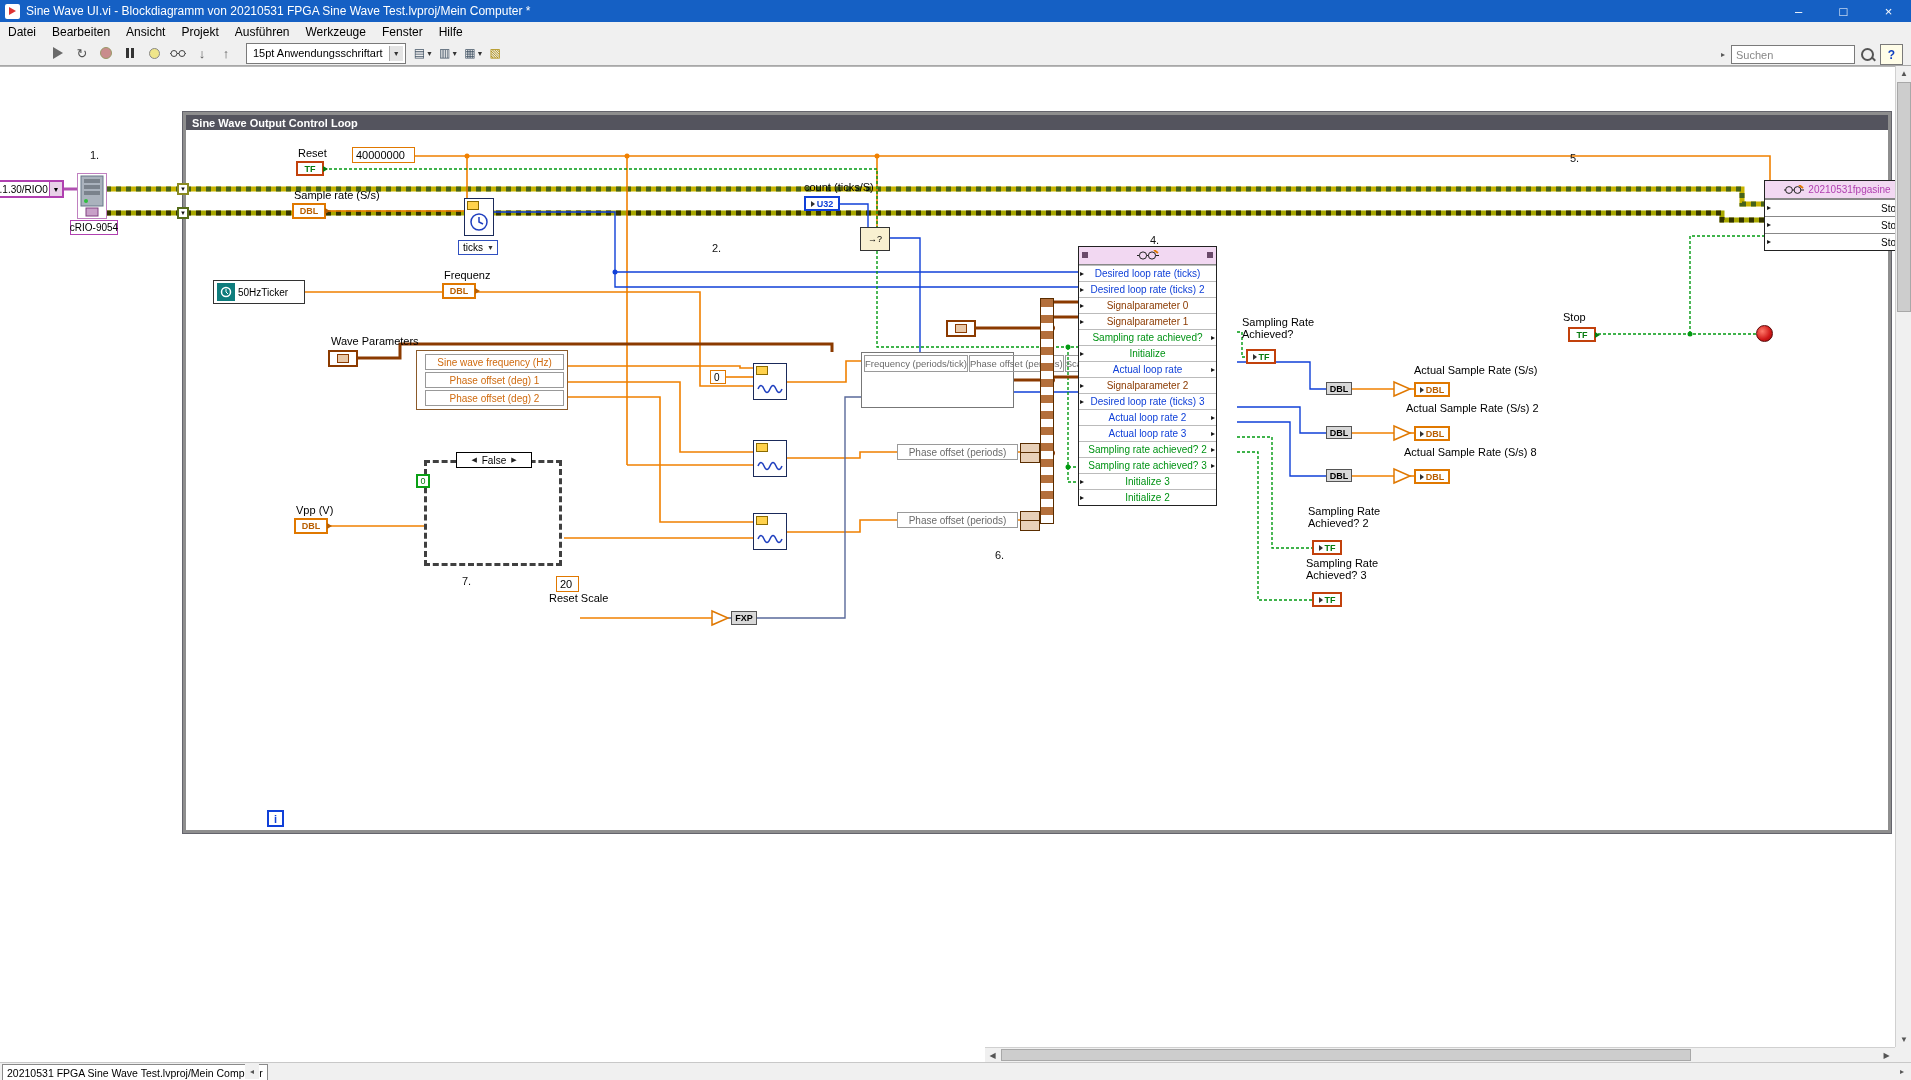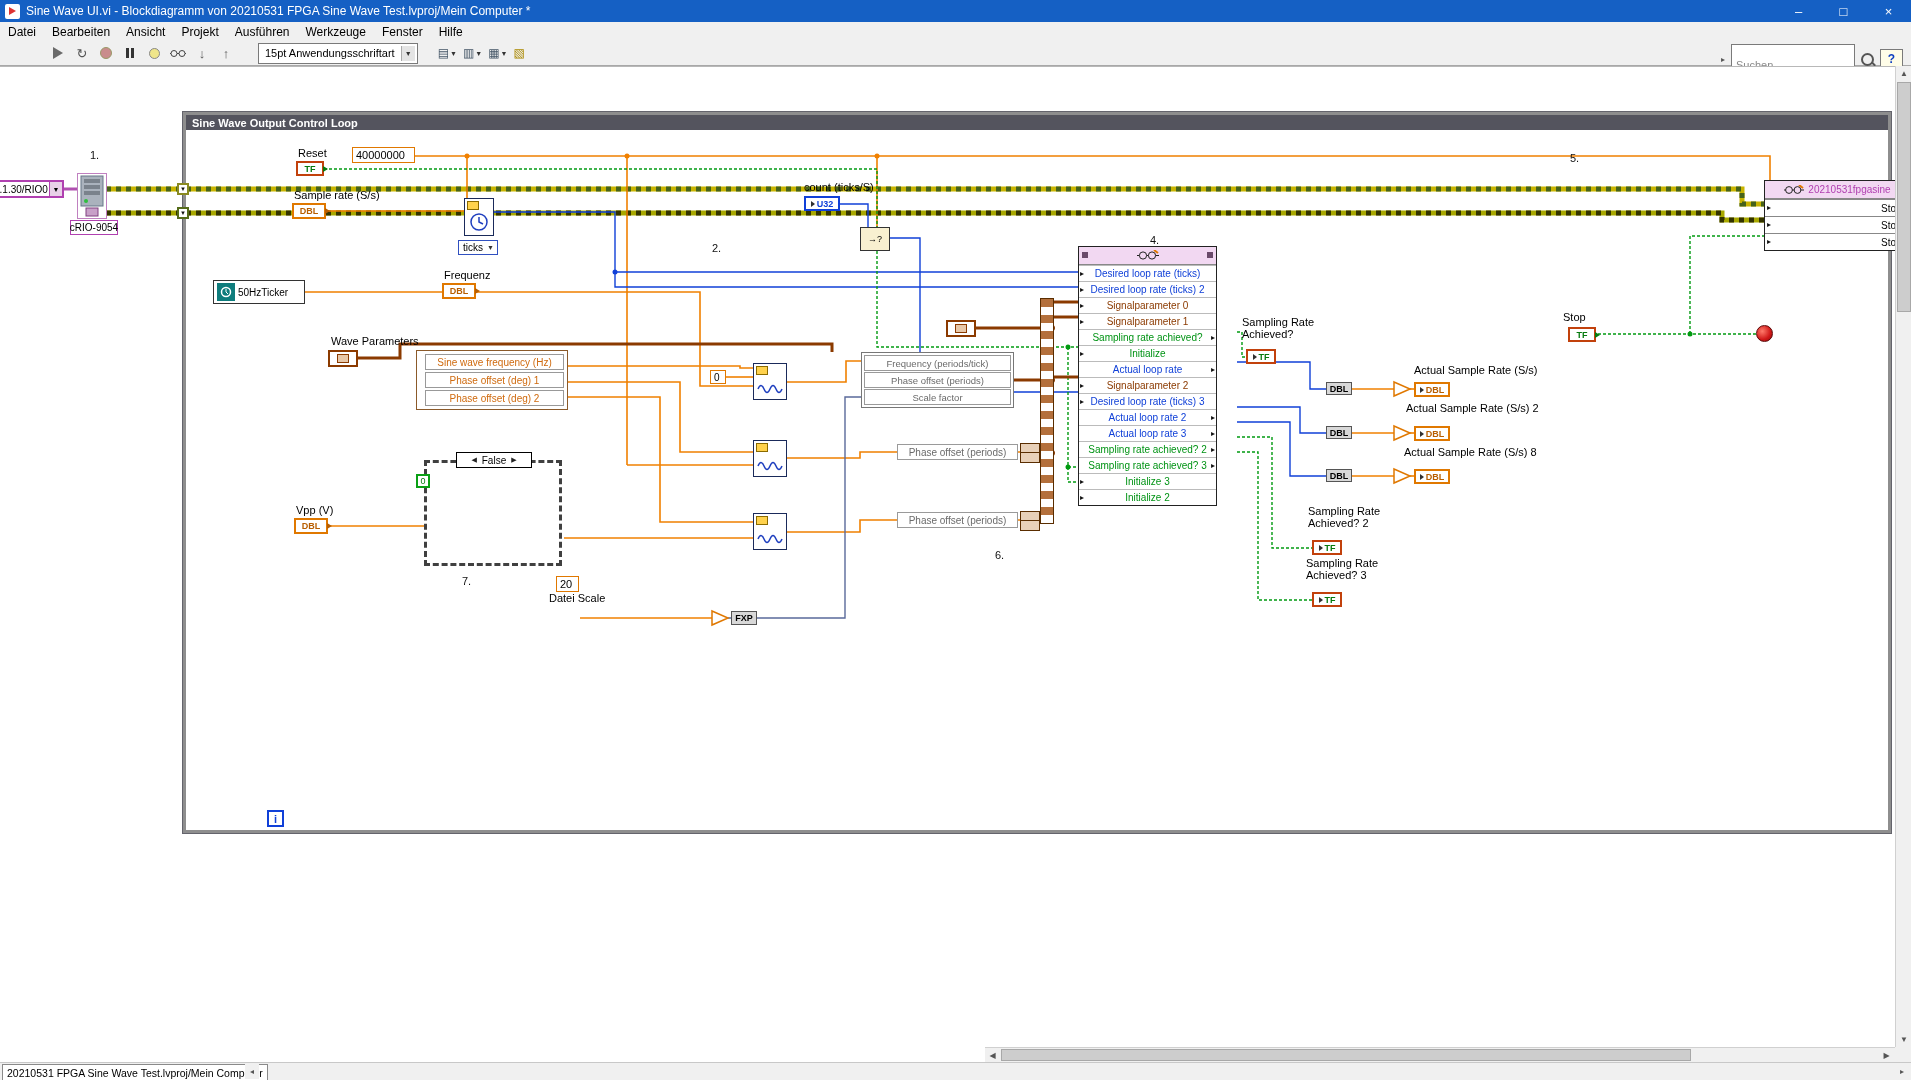--- a/index.html
+++ b/index.html
@@ -19,28 +19,28 @@
     align-items:center;font-size:12px;border-bottom:1px solid #e0e0e0}
   .menu-item{padding:0 8px;height:100%;display:flex;align-items:center}
   .toolbar{position:absolute;left:0;top:41px;width:1911px;height:25px;background:#f0f0f0;
     border-bottom:1px solid #a8a8a8;display:flex;align-items:center;padding-left:46px;box-sizing:border-box}
   .tbtn{width:24px;height:21px;display:flex;align-items:center;justify-content:center;color:#555;font-size:13px}
   .tri-run{width:0;height:0;border-left:10px solid #6a6a6a;border-top:6px solid transparent;border-bottom:6px solid transparent}
   .dot-abort{width:10px;height:10px;border-radius:50%;background:#c98c8c;border:1px solid #996}
   .pause-bars{display:flex;gap:2px}.pause-bars i{width:3px;height:10px;background:#333}
   .bulb{width:9px;height:9px;border-radius:50%;background:#efe58a;border:1px solid #888}
   .combo{height:19px;border:1px solid #7a7a7a;background:#fff;display:flex;align-items:center;
-    font-size:11px;padding:0 2px 0 6px;margin:0 20px;white-space:nowrap}
+    font-size:11px;padding:0 2px 0 6px;margin:0 8px;white-space:nowrap}
   .dd{width:13px;height:15px;background:#e4e4e4;border-left:1px solid #aaa;display:flex;align-items:center;
     justify-content:center;font-size:7px;color:#333;margin-left:6px}
   .mini-combo{display:flex;align-items:center;margin-right:6px;color:#456}
   .mini-combo .ic{font-size:12px}
   .mini-combo .dv{font-size:7px;color:#333;margin-left:1px}
   .toolbar-right{position:absolute;right:8px;top:44px;display:flex;align-items:center;gap:6px}
-  .search-input{width:118px;height:17px;border:1px solid #7a7a7a;font-size:11px;padding:11px 0 0 4px;
+  .search-input{width:118px;height:17px;border:1px solid #7a7a7a;font-size:11px;padding:0 0 0 4px;
     font-family:"Liberation Sans",sans-serif}
   .search-input::placeholder{color:#888}
   .mag{width:9px;height:9px;border:2px solid #555;border-radius:50%;position:relative;display:inline-block}
   .mag::after{content:"";position:absolute;left:8px;top:8px;width:5px;height:2px;background:#555;transform:rotate(45deg)}
   .help-btn{width:21px;height:19px;border:1px solid #7a7a7a;background:#fffde8;color:#1040c0;font-weight:bold;
     font-size:12px;display:flex;align-items:center;justify-content:center}
 
   
   .diagram-bg{position:absolute;left:0;top:66px;width:1895px;height:996px;background:#fff;border-top:1px solid #b8b8b8;box-sizing:border-box}
   .loop{position:absolute;left:183px;top:112px;width:1708px;height:721px;border:3px solid #8e8e8e;
@@ -67,21 +67,21 @@
     align-items:center;box-sizing:border-box;padding-left:4px}
   .ringbox .rdd{margin-left:auto;font-size:7px;color:#333;padding-right:3px}
   .xvi{position:absolute;border:1px solid #1a2a5a;background:#fff;box-sizing:border-box;display:flex;
     align-items:flex-end;justify-content:center;padding-bottom:2px}
   .xvi-chip{position:absolute;left:2px;top:2px;width:10px;height:7px;background:#ffd24d;border:1px solid #8a6a00}
   .cluster-box{position:absolute;border:1px solid #8b5a2a;background:#fff;box-sizing:border-box;
     padding:3px 3px 3px 8px;display:flex;flex-direction:column;gap:2px}
   .cluster-row{border:1px solid #999;height:15px;display:flex;align-items:center;justify-content:center;
     font-size:10px;color:#cf6a0e;white-space:nowrap}
   .bundle-box{position:absolute;border:1px solid #777;background:#fff;box-sizing:border-box;
-    padding:2px;display:flex;flex-direction:column;gap:1px}
+    padding:2px;display:flex;flex-direction:row;gap:1px}
   .bundle-row{border:1px solid #9a9a9a;height:15px;display:flex;align-items:center;justify-content:center;
     font-size:9.5px;color:#6a6a6a;white-space:nowrap}
   .plabel{position:absolute;border:1px solid #9a9a9a;background:#fff;font-size:10px;color:#6a6a6a;
     display:flex;align-items:center;justify-content:center;box-sizing:border-box;white-space:nowrap}
   .minibundle{position:absolute;border:1px solid #5a2d00;background:#e8d0b8;box-sizing:border-box}
   .minibundle i{display:block;height:50%;border-bottom:1px solid #5a2d00;box-sizing:border-box}
   .browncol{position:absolute;border:1px solid #5a2d00;box-sizing:border-box;
     background:repeating-linear-gradient(180deg,#b4703c 0 8px,#fff 8px 16px)}
   .brownbox{position:absolute;border:2px solid #8b3a00;background:#fff;box-sizing:border-box;display:flex;
     align-items:center;justify-content:center}
@@ -386,21 +386,21 @@
     </div>
 
   <div class="case" style="left:424px;top:460px;width:138px;height:106px"></div>
   <div class="case-sel" style="left:456px;top:452px;width:76px;height:16px">
     <span class="a">◀</span>
     <span>False</span>
     <span class="a">▶</span>
   </div>
   <div class="tunnel" style="left:416px;top:474px;height:14px;width:14px;border:2px solid #0aa015;color:#067a0e;font-size:9px">0</div>
 
-  <span class="lbl" style="left:549px;top:592px">Datei Scale</span>
+  <span class="lbl" style="left:549px;top:592px">Reset Scale</span>
   <div class="const" style="left:556px;top:576px;width:23px;height:16px">20</div>
   <div class="graybox" style="left:731px;top:611px;width:26px;height:14px">FXP</div>
 
   <div class="const" style="left:710px;top:370px;width:16px;height:14px;font-size:10px">0</div>
 
   <div class="xvi" style="left:753px;top:363px;width:34px;height:37px">
     <span class="xvi-chip"></span>
     <svg width="26" height="16" viewBox="0 0 26 16">
         <path d="M1 8 Q4 1 7 8 T13 8 T19 8 T25 8" stroke="#1f3fbf" fill="none" stroke-width="1.5"></path>
       </svg>

